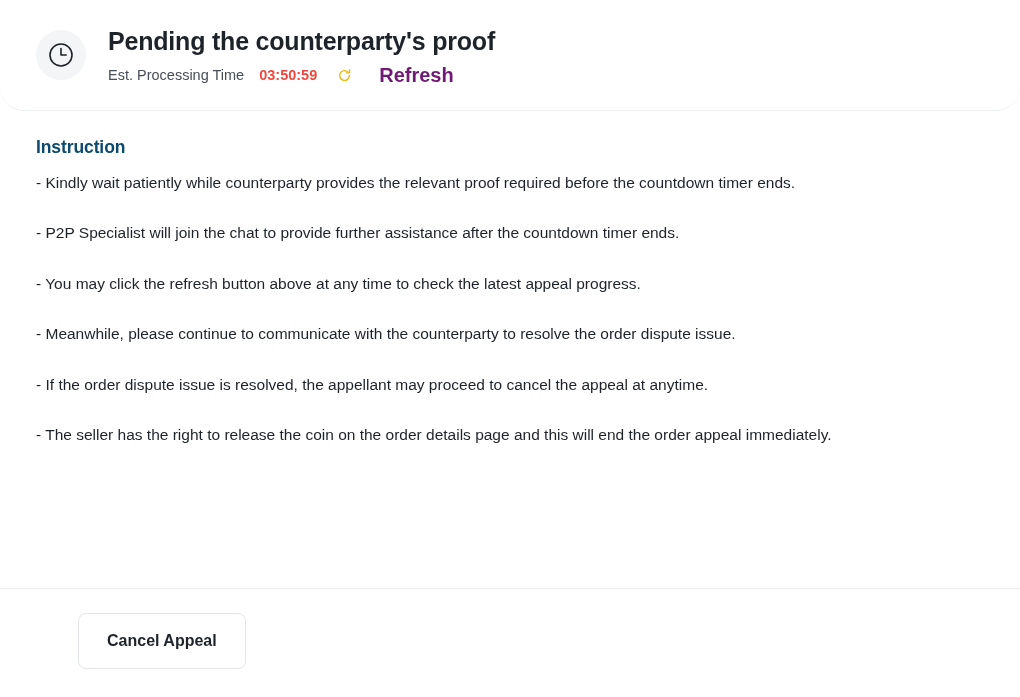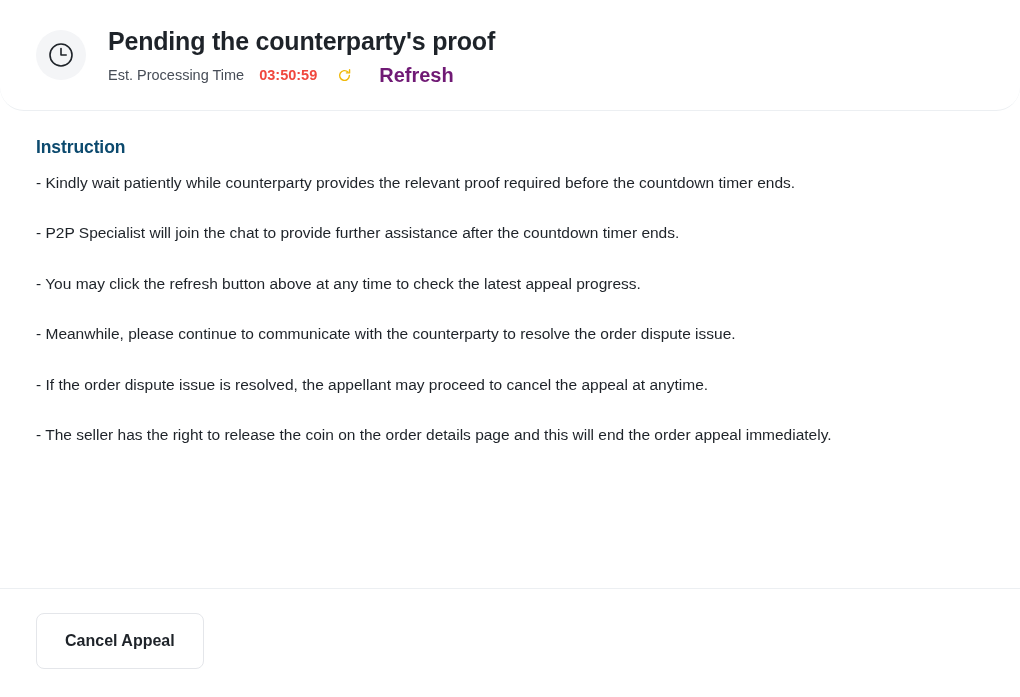--- a/index.html
+++ b/index.html
@@ -127,20 +127,21 @@
     height: 56px;
     padding: 0 28px;
     border: 1px solid #e4e6ea;
     border-radius: 8px;
     background: #ffffff;
     font-family: "Liberation Sans", sans-serif;
     font-size: 16px;
     font-weight: bold;
     color: #1e2329;
     cursor: pointer;
+    margin-left: 42px;
   }
 </style>
 </head>
 <body>
 
 <div class="page">
 
   <div class="header">
     <div class="status-icon">
       <svg width="26" height="26" viewBox="0 0 26 26" aria-hidden="true">

